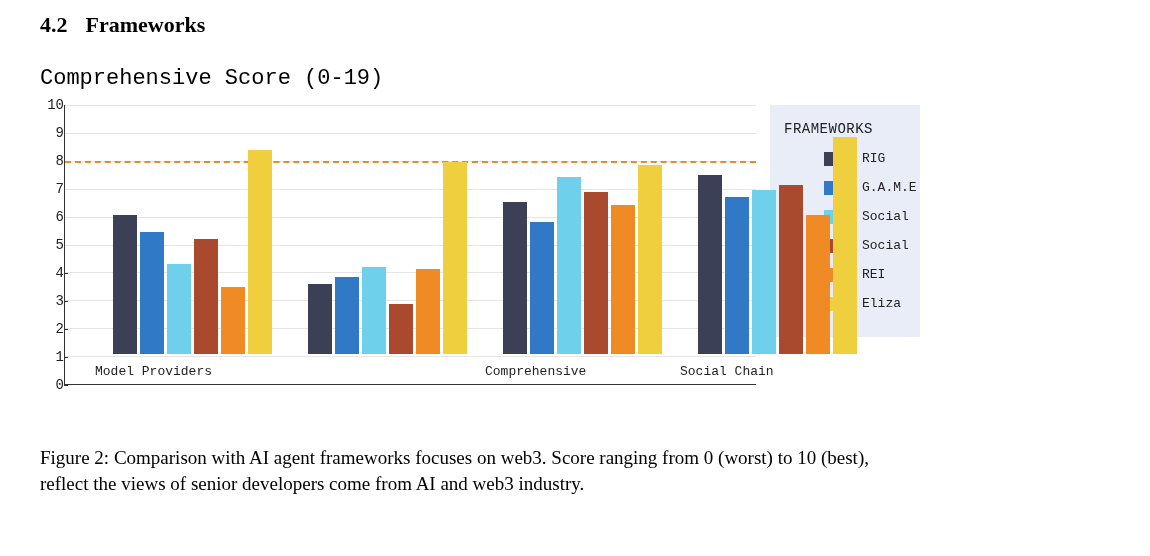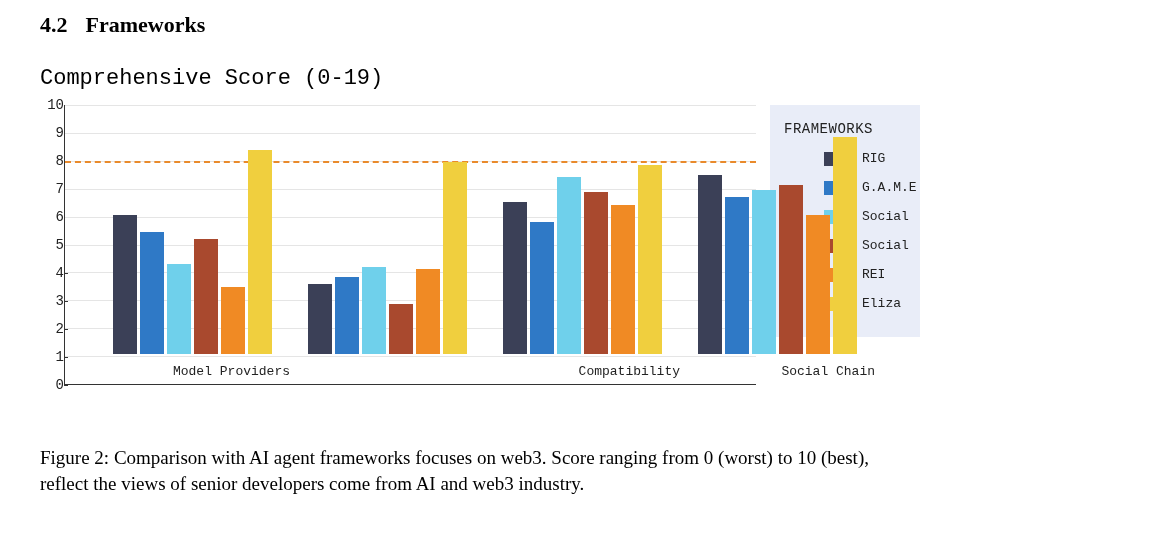--- a/index.html
+++ b/index.html
@@ -101,21 +101,21 @@
   }
   .bar {
     width: 24px;
     background: #888;
   }
   .cat-label {
     position: absolute;
     top: 100%;
     left: 0;
     right: 0;
-    text-align: right;
+    text-align: left;
     margin-top: 10px;
     font-family: "Courier New", Courier, monospace;
     font-size: 13px;
     color: #222;
   }
   .legend {
     width: 150px;
     margin-left: 14px;
     background: #e9edf8;
     padding: 16px 14px 12px 14px;
@@ -209,21 +209,21 @@
                 <div class="bar" title="REI: 3.4" style="height: 34%; background: rgb(240, 138, 36);"></div>
                 <div class="bar" title="Eliza: 7.7" style="height: 77%; background: rgb(240, 207, 62);"></div>
               </div>
               <div class="cat">
                 <div class="bar" title="RIG: 6.1" style="height: 61%; background: rgb(59, 64, 87);"></div>
                 <div class="bar" title="G.A.M.E: 5.3" style="height: 53%; background: rgb(47, 121, 198);"></div>
                 <div class="bar" title="ZerePy: 7.1" style="height: 71%; background: rgb(111, 208, 235);"></div>
                 <div class="bar" title="Heurist: 6.5" style="height: 65%; background: rgb(169, 73, 46);"></div>
                 <div class="bar" title="REI: 6" style="height: 60%; background: rgb(240, 138, 36);"></div>
                 <div class="bar" title="Eliza: 7.6" style="height: 76%; background: rgb(240, 207, 62);"></div>
-                <div class="cat-label">Compatibility</div>
+                <div class="cat-label">Comprehensive</div>
               </div>
               <div class="cat">
                 <div class="bar" title="RIG: 7.2" style="height: 72%; background: rgb(59, 64, 87);"></div>
                 <div class="bar" title="G.A.M.E: 6.3" style="height: 63%; background: rgb(47, 121, 198);"></div>
                 <div class="bar" title="ZerePy: 6.6" style="height: 66%; background: rgb(111, 208, 235);"></div>
                 <div class="bar" title="Heurist: 6.8" style="height: 68%; background: rgb(169, 73, 46);"></div>
                 <div class="bar" title="REI: 5.6" style="height: 56%; background: rgb(240, 138, 36);"></div>
                 <div class="bar" title="Eliza: 8.7" style="height: 87%; background: rgb(240, 207, 62);"></div>
                 <div class="cat-label">Social Chain</div>
               </div>

